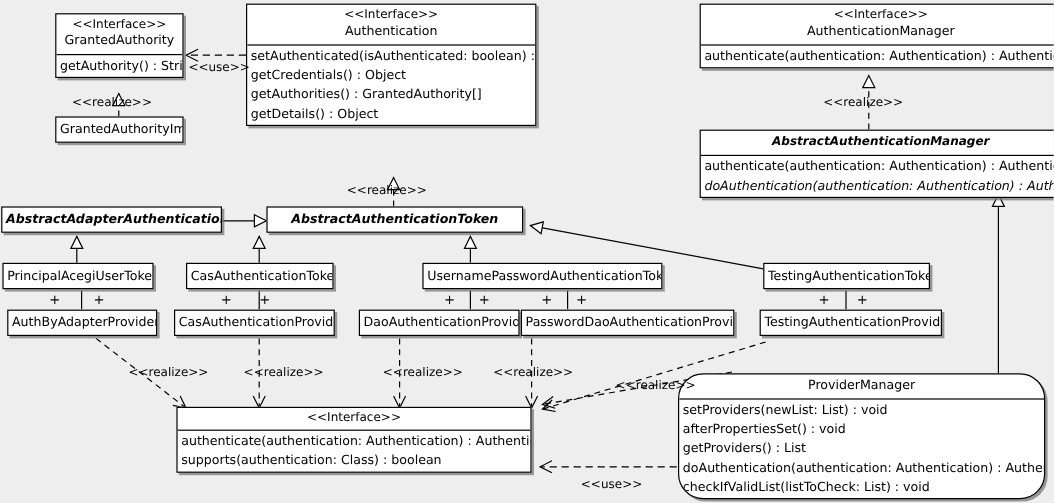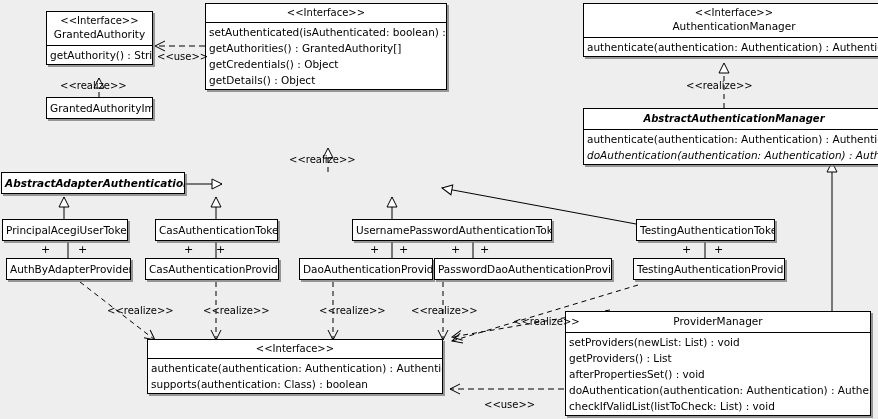--- a/index.html
+++ b/index.html
@@ -191,26 +191,27 @@
 
   <div class="uml-box compact" style="left:46px; top:97px; width:107px;">
     <div class="hdr">
       <span class="cname">GrantedAuthorityImpl</span>
     </div>
   </div>
 
   <div class="uml-box" style="left:205px; top:3px; width:242px;">
     <div class="hdr">
       <span class="stereo">&lt;&lt;Interface&gt;&gt;</span>
+      <span class="cname">Authentication</span>
     </div>
     <div class="sep"></div>
     <div class="members">
       <span class="m">setAuthenticated(isAuthenticated: boolean) : void</span>
+      <span class="m">getCredentials() : Object</span>
       <span class="m">getAuthorities() : GrantedAuthority[]</span>
-      <span class="m">getCredentials() : Object</span>
       <span class="m">getDetails() : Object</span>
     </div>
   </div>
 
   <div class="uml-box" style="left:583px; top:3px; width:302px;">
     <div class="hdr">
       <span class="stereo">&lt;&lt;Interface&gt;&gt;</span>
       <span class="cname">AuthenticationManager</span>
     </div>
     <div class="sep"></div>
@@ -229,20 +230,25 @@
       <span class="m abstract">doAuthentication(authentication: Authentication) : Authentication</span>
     </div>
   </div>
 
   <div class="uml-box compact" style="left:1px; top:172px; width:184px;">
     <div class="hdr">
       <span class="cname abstract">AbstractAdapterAuthenticationToken</span>
     </div>
   </div>
 
+  <div class="uml-box compact" style="left:222px; top:172px; width:214px;">
+    <div class="hdr">
+      <span class="cname abstract">AbstractAuthenticationToken</span>
+    </div>
+  </div>
 
   <div class="uml-box compact" style="left:2px; top:219px; width:126px;">
     <div class="hdr">
       <span class="cname">PrincipalAcegiUserToken</span>
     </div>
   </div>
 
   <div class="uml-box compact" style="left:155px; top:219px; width:123px;">
     <div class="hdr">
       <span class="cname">CasAuthenticationToken</span>
@@ -295,29 +301,29 @@
     <div class="hdr">
       <span class="stereo">&lt;&lt;Interface&gt;&gt;</span>
     </div>
     <div class="sep"></div>
     <div class="members">
       <span class="m">authenticate(authentication: Authentication) : Authentication</span>
       <span class="m">supports(authentication: Class) : boolean</span>
     </div>
   </div>
 
-  <div class="uml-box" style="left:565px; top:311px; width:306px;">
+  <div class="uml-box" style="left:565px; top:311px; width:306px;border-radius:21px;">
     <div class="hdr">
       <span class="cname">ProviderManager</span>
     </div>
     <div class="sep"></div>
     <div class="members">
       <span class="m">setProviders(newList: List) : void</span>
+      <span class="m">afterPropertiesSet() : void</span>
       <span class="m">getProviders() : List</span>
-      <span class="m">afterPropertiesSet() : void</span>
       <span class="m">doAuthentication(authentication: Authentication) : Authentication</span>
       <span class="m">checkIfValidList(listToCheck: List) : void</span>
     </div>
   </div>
 
   <div class="edge-label" style="left:157px; top:51px;">&lt;&lt;use&gt;&gt;</div>
 
   <div class="edge-label" style="left:60px; top:80px;">&lt;&lt;realize&gt;&gt;</div>
 
   <div class="edge-label" style="left:289px; top:154px;">&lt;&lt;realize&gt;&gt;</div>

